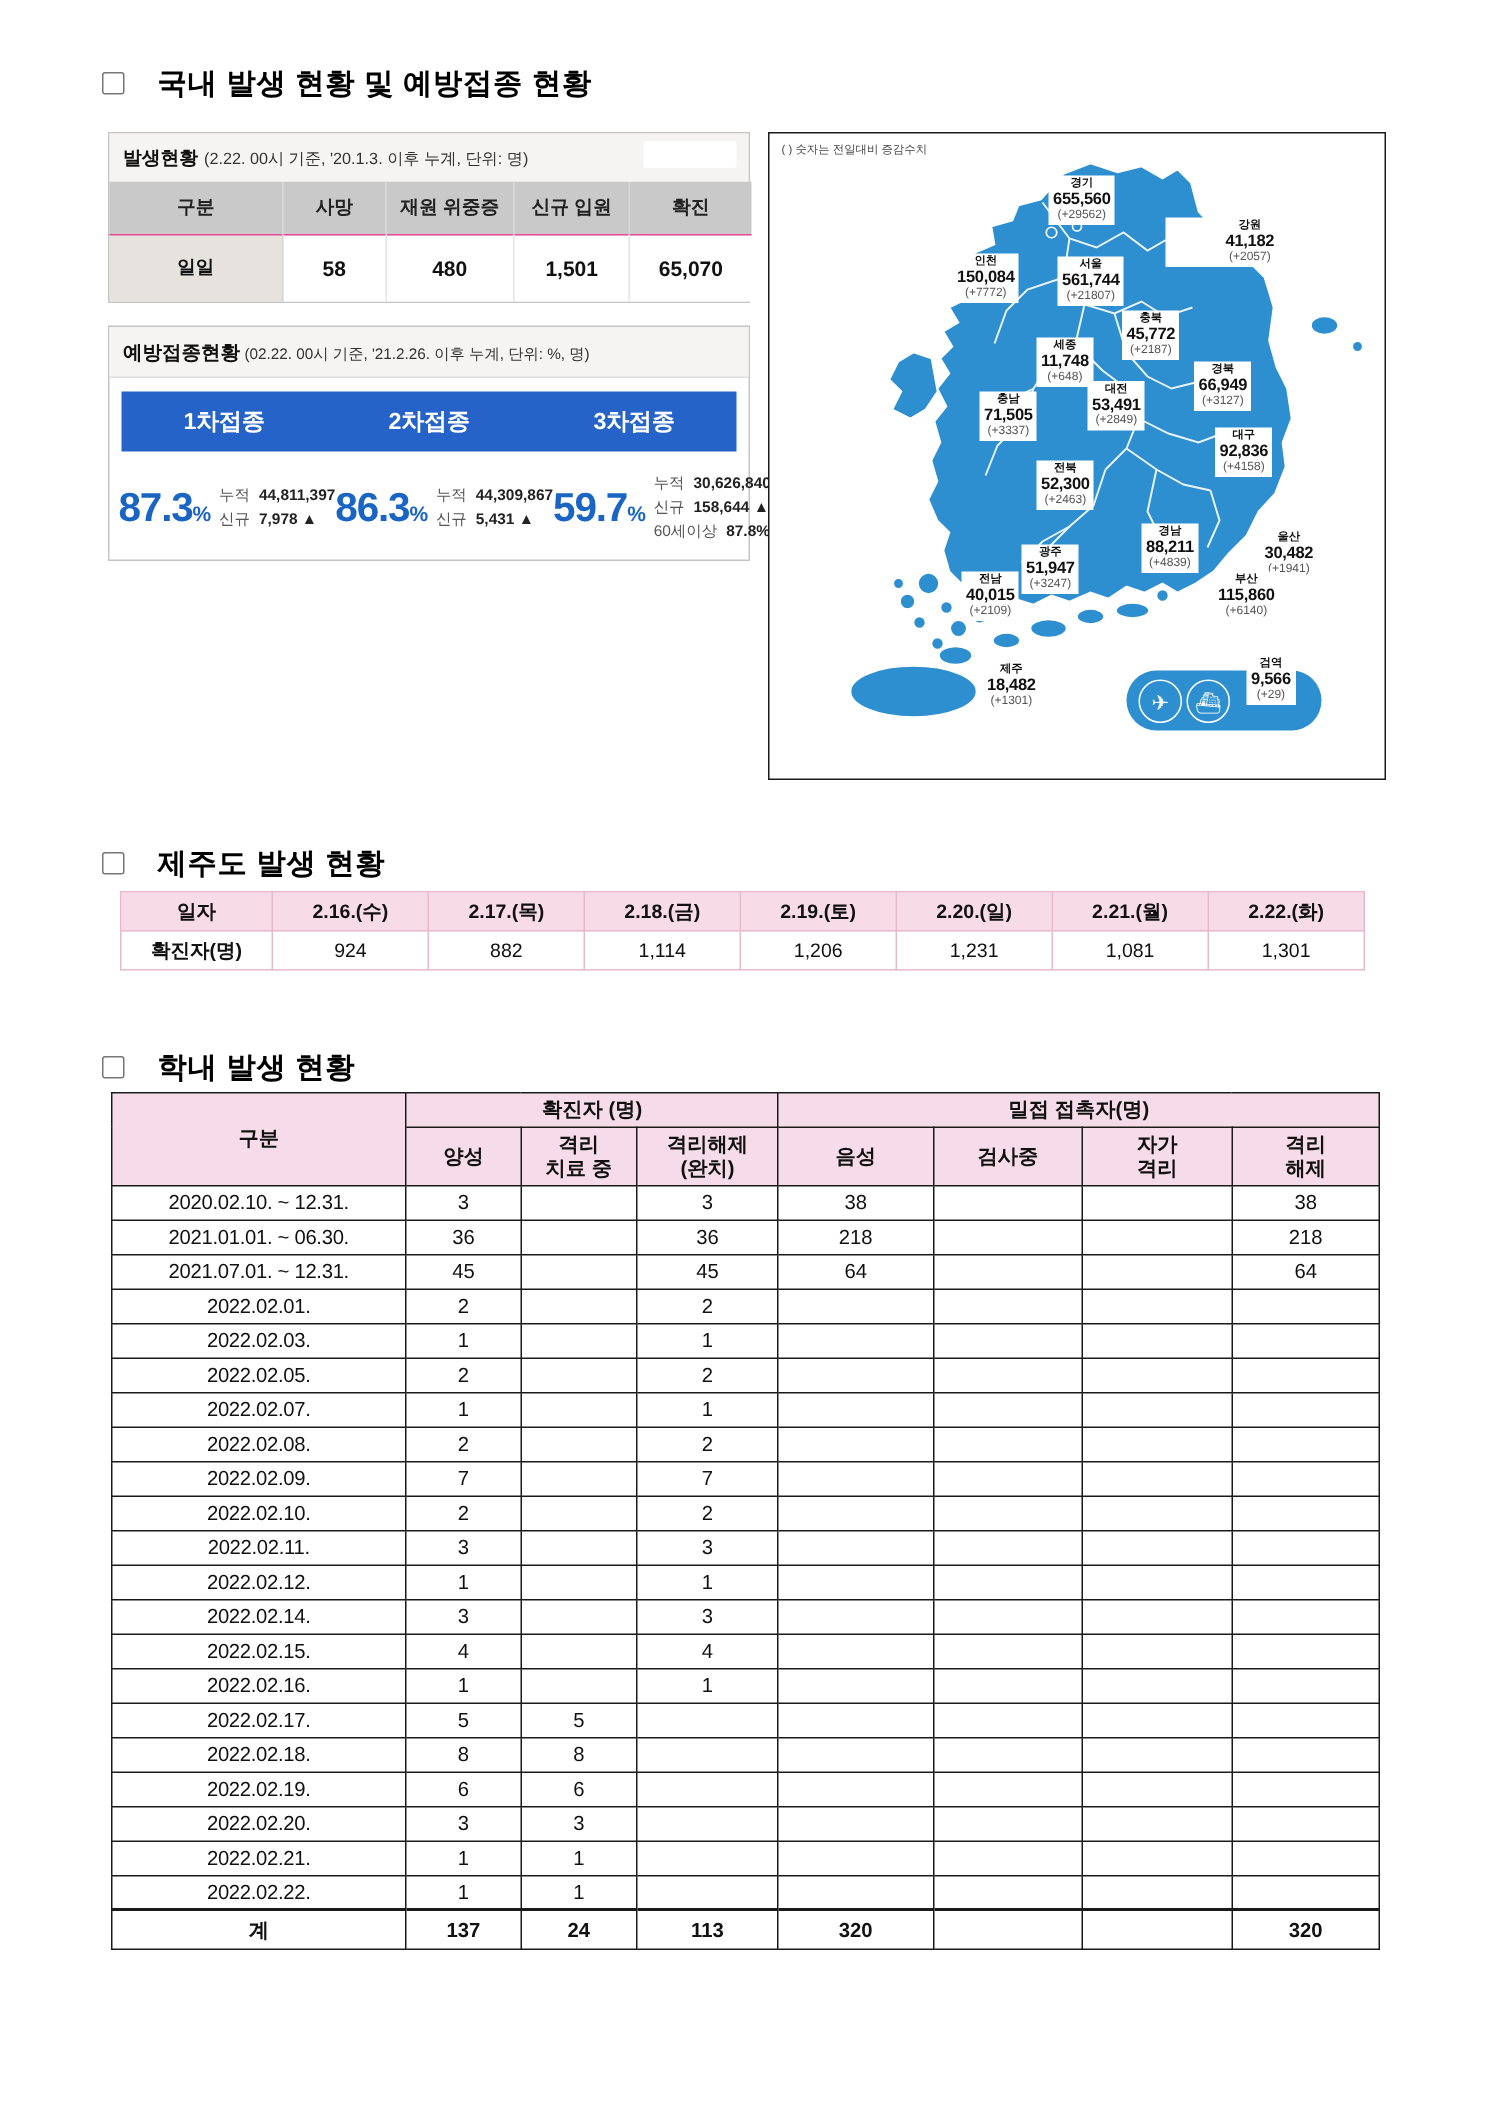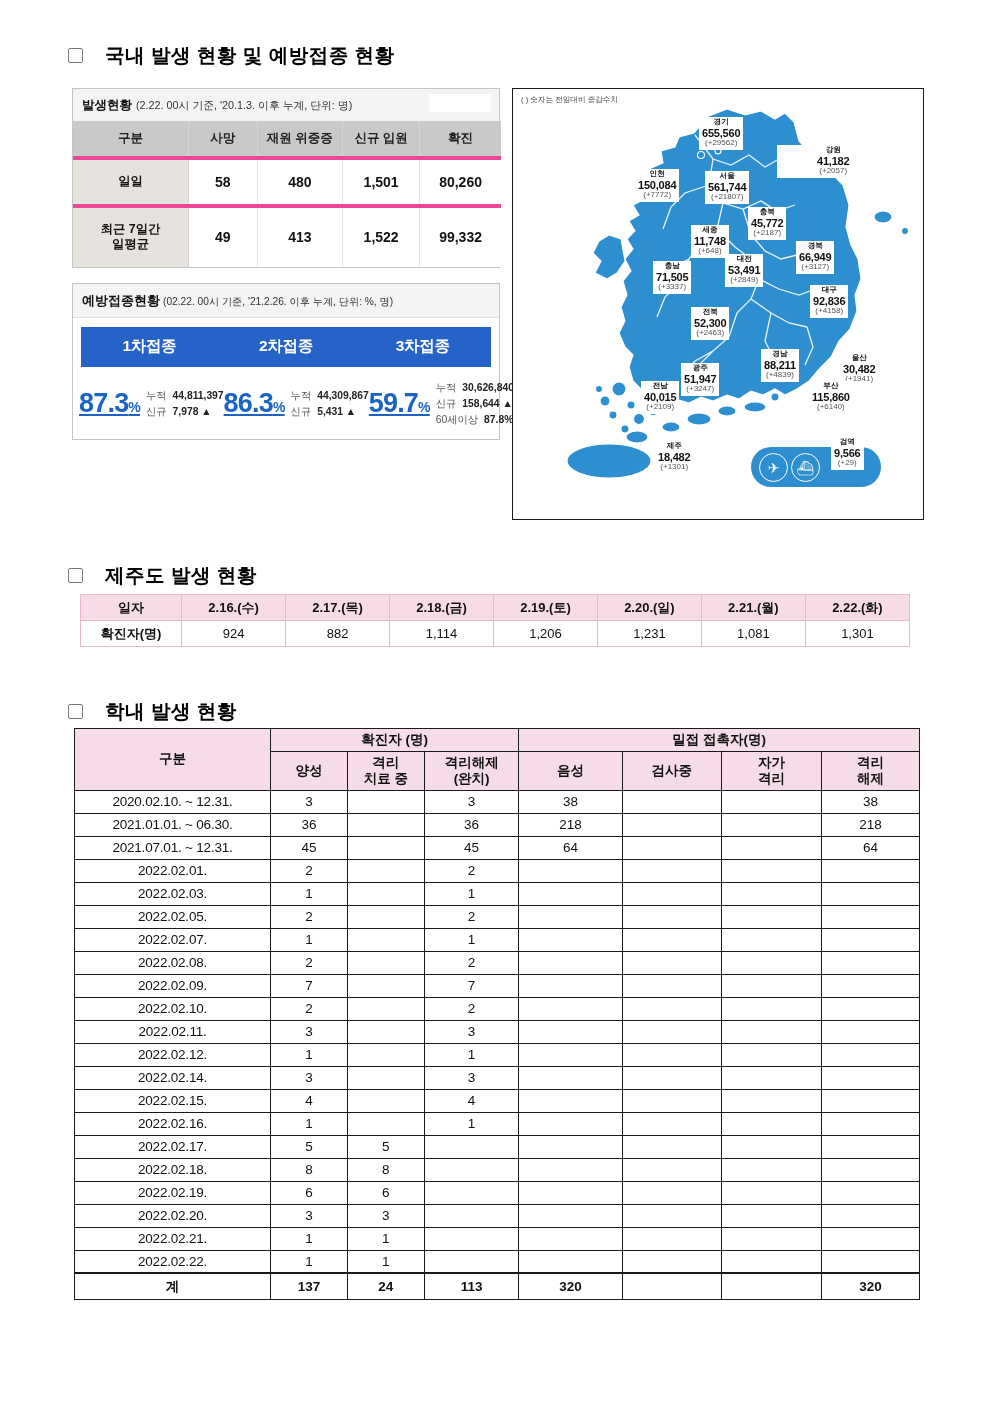--- a/index.html
+++ b/index.html
@@ -103,21 +103,21 @@
   }
   table.occ-table th:last-child { border-right: none; }
   table.occ-table td {
     background: #ffffff;
     font-size: 14px;
     font-weight: bold;
     color: #111;
     text-align: center;
     padding: 14px 0;
     border-right: 1px solid #e4e4e4;
-    border-top: 4px solid #ec4899;
+    border-top: 1px solid #ec4899;
   }
   table.occ-table td:last-child { border-right: none; }
   table.occ-table td.rowlabel {
     background: #e6e2dd;
     font-size: 12.3px;
     font-weight: bold;
     line-height: 1.25;
     border-right: 1px solid #d8d4cf;
   }
   .occ-foot {
@@ -207,21 +207,20 @@
     align-items: center;
     justify-content: center;
     gap: 6px;
   }
   .vac-pct {
     font-size: 27px;
     font-weight: bold;
     color: #1a64c4;
     letter-spacing: -0.8px;
     line-height: 1;
-    text-decoration: underline;
   }
   .vac-pct .unit { font-size: 14px; }
   .vac-stats {
     display: flex;
     flex-direction: column;
     gap: 2px;
     font-size: 10.3px;
     color: #222;
   }
   .vac-stat-line {
@@ -410,31 +409,21 @@
             <th>신규 입원</th>
             <th>확진</th>
           </tr>
         </thead>
         <tbody>
           <tr>
             <td class="rowlabel">일일</td>
             <td>58</td>
             <td>480</td>
             <td>1,501</td>
-            <td>80,260</td>
-          </tr>
-          <tr>
-            <td class="rowlabel">
-              <span>최근 7일간</span><br>
-              <span>일평균</span>
-            </td>
-            <td>49</td>
-            <td>413</td>
-            <td>1,522</td>
-            <td>99,332</td>
+            <td>65,070</td>
           </tr>
         </tbody>
       </table>
     </div>
 
     <div class="vac-card">
       <div class="vac-title-row">
         <span class="vac-title-strong">예방접종현황</span>
         <span class="vac-title-sub">(02.22. 00시 기준, '21.2.26. 이후 누계, 단위: %, 명)</span>
       </div>

